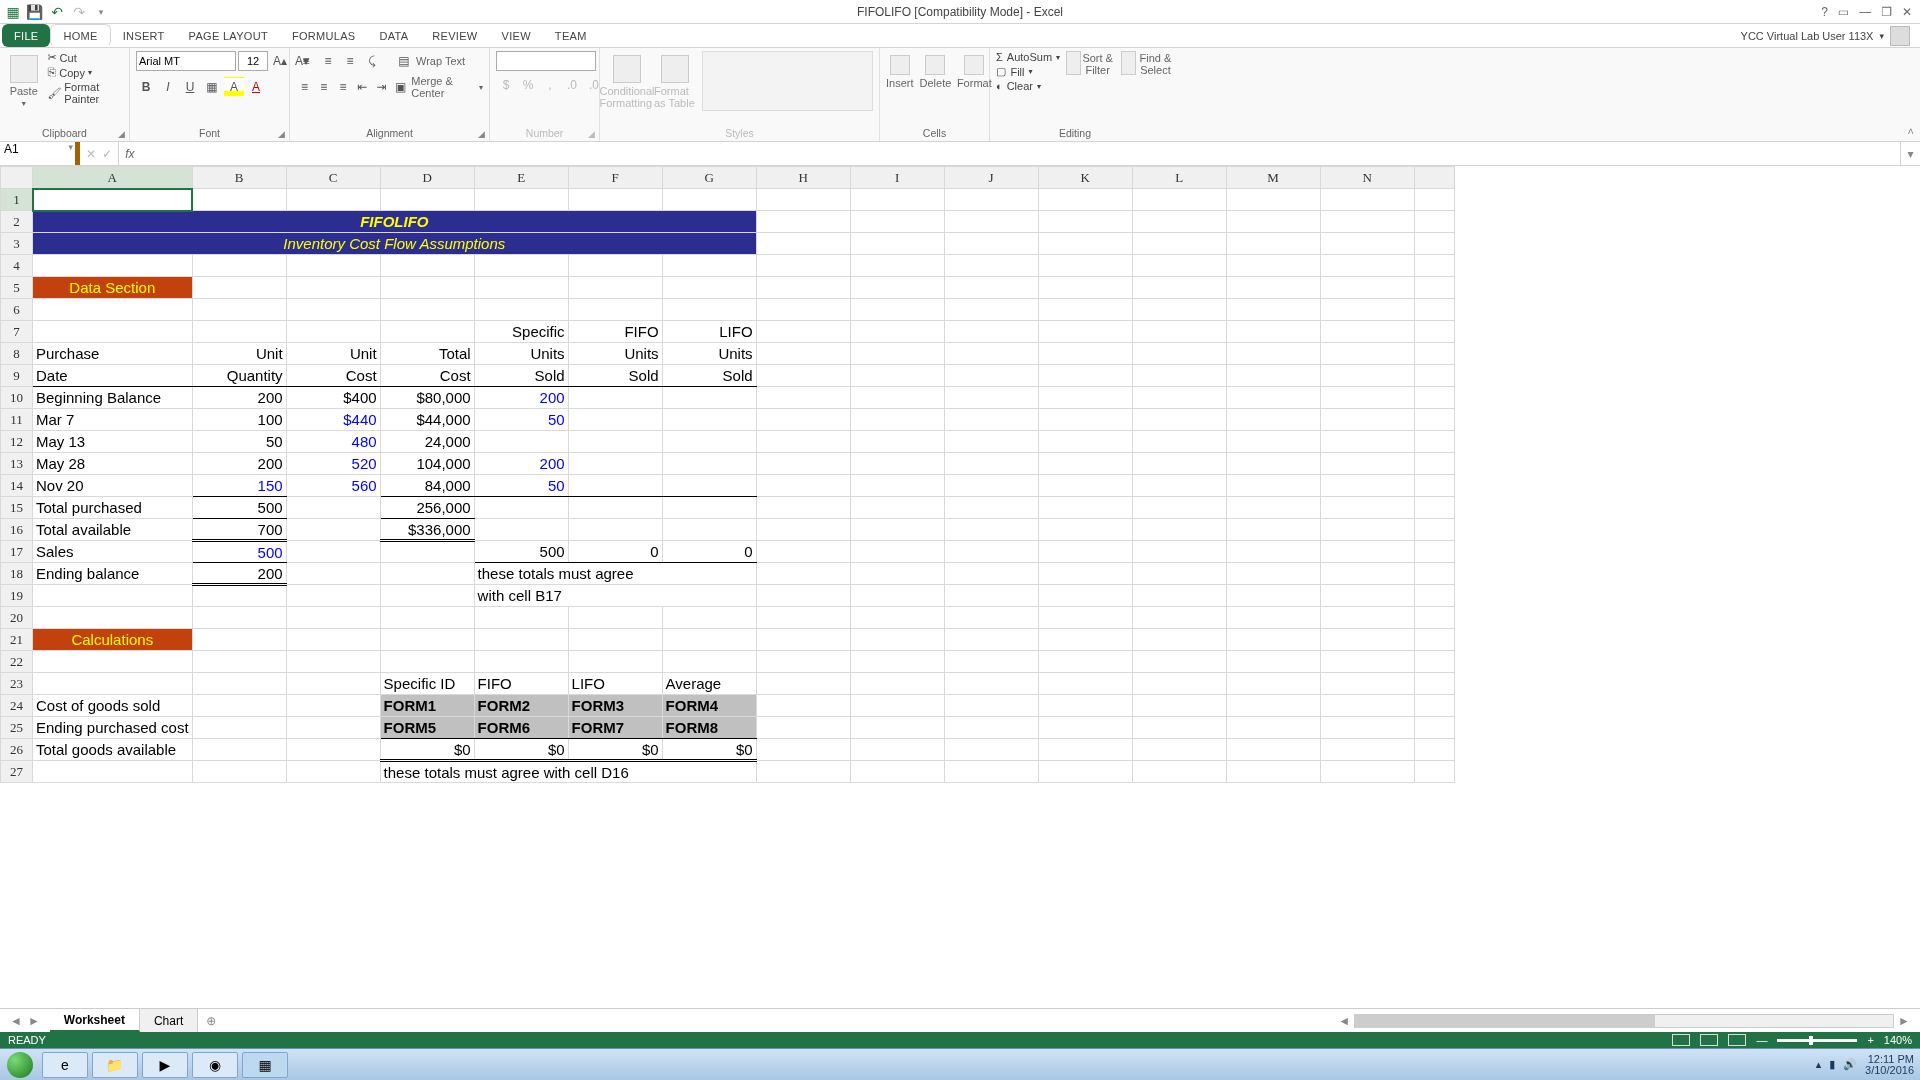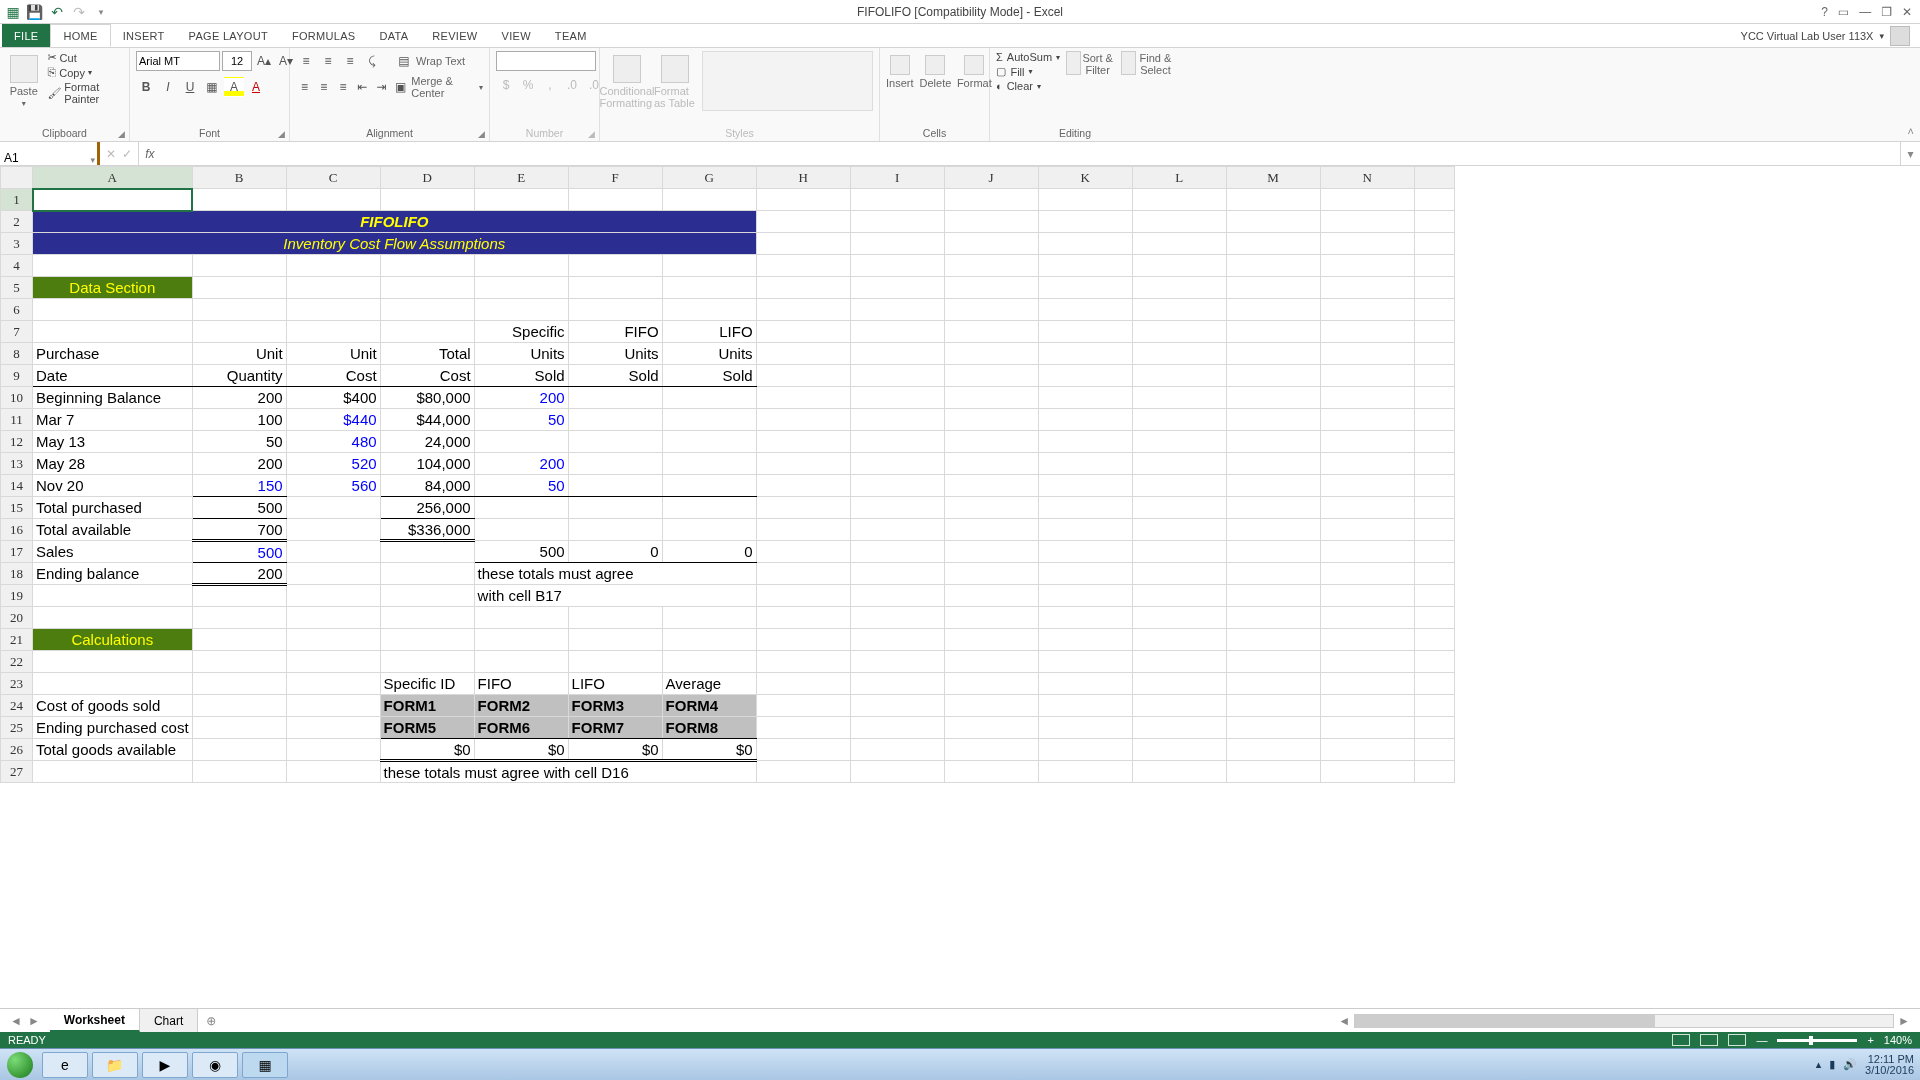--- a/index.html
+++ b/index.html
@@ -8,21 +8,21 @@
 
 .titlebar { height: 24px; background: #fff; display: flex; align-items: center; border-bottom: 1px solid #d4d4d4; position: relative; }
 .titlebar .qat { display: flex; align-items: center; gap: 4px; padding-left: 4px; }
 .titlebar .qat .icon { width: 18px; height: 18px; display: flex; align-items: center; justify-content: center; color: #217346; font-size: 14px; }
 .titlebar .title { position: absolute; left: 50%; transform: translateX(-50%); color: #444; font-size: 12px; }
 .titlebar .wincontrols { margin-left: auto; display: flex; align-items: center; gap: 10px; padding-right: 8px; color: #666; }
 .titlebar .wincontrols span { cursor: default; }
 
 
 .ribbon-tabs { height: 24px; background: #fff; display: flex; align-items: stretch; border-bottom: 1px solid #d4d4d4; padding-left: 2px; }
-.ribbon-tabs .tab { padding: 0 12px; font-size: 11px; color: #444; display: flex; align-items: center; text-transform: uppercase; letter-spacing: 0.3px; }
+.ribbon-tabs .tab { padding: 0 12px; font-size: 11px; color: #444; display: flex; align-items: center; text-transform: uppercase; letter-spacing: 0.3px; border-radius: 6px; }
 .ribbon-tabs .tab.file { background: #217346; color: #fff; }
 .ribbon-tabs .tab.active { border: 1px solid #d4d4d4; border-bottom: 1px solid #fff; background: #fff; }
 .ribbon-tabs .user { margin-left: auto; padding-right: 10px; display: flex; align-items: center; gap: 6px; color: #444; font-size: 11px; }
 .ribbon-tabs .user .avatar { width: 20px; height: 20px; background: #ddd; border: 1px solid #bbb; }
 
 
 .ribbon { height: 94px; background: #f9f9f9; border-bottom: 1px solid #d4d4d4; display: flex; position: relative; }
 .ribbon .group { border-right: 1px solid #e0e0e0; padding: 3px 6px 2px 6px; display: flex; flex-direction: column; }
 .ribbon .group .body { flex: 1; display: flex; align-items: flex-start; gap: 6px; color: #666; }
 .ribbon .group .label { text-align: center; font-size: 10.5px; color: #666; padding-top: 2px; position: relative; }
@@ -37,42 +37,42 @@
 .ribbon .iconbtn { width:20px; height:20px; border:1px solid transparent; display:inline-flex; align-items:center; justify-content:center; font-size:12px; color:#555; }
 .ribbon .disabled, .ribbon .disabled * { color:#bbb !important; }
 .ribbon .editing { display:flex; flex-direction:column; gap:2px; font-size:11px; color:#444;}
 .ribbon .editing .row { display:flex; align-items:center; gap:4px; white-space:nowrap;}
 .ribbon .sort-side { display:flex; align-items:center; font-size:11px; color:#666; text-align:center;}
 .ribbon .sort-side .ico { width:24px; height:24px; border:1px solid #ccc; background:#eee; margin-bottom:2px;}
 .ribbon .collapse { position:absolute; right:6px; bottom:4px; color:#888; font-size:11px;}
 
 
 .formulabar { height: 24px; border-bottom: 1px solid #d4d4d4; display: flex; align-items: stretch; background: #fff; }
-.formulabar .namebox { width: 100px; border-right: 3px solid #a16207; display: flex; align-items: flex-end; padding: 0 4px; font-size: 12px; position:relative;}
+.formulabar .namebox { width: 80px; border-right: 5px solid #a16207; display: flex; align-items: flex-start; padding: 0 4px; font-size: 12px; position:relative;}
 .formulabar .namebox .dd { position:absolute; right:2px; color:#888; font-size:9px;}
 .formulabar .fxbtns { display:flex; align-items:center; padding:0 6px; gap:6px; color:#bbb; border-right:1px solid #d4d4d4;}
 .formulabar .fxlabel { padding:0 6px; font-style:italic; color:#666; display:flex; align-items:center;}
 .formulabar .fxinput { flex:1; border:none; outline:none; font-size:12px; padding:0 4px;}
 .formulabar .expand { width:20px; display:flex; align-items:center; justify-content:center; color:#888; border-left:1px solid #d4d4d4;}
 
 
 .grid-wrap { position:absolute; top: 166px; left:0; right:0; bottom: 40px; overflow:hidden; background:#fff;}
 .grid { border-collapse: collapse; table-layout: fixed; }
 .grid th, .grid td { border: 1px solid #d9d9d9; height: 22px; font-size: 15px; font-family: Arial, sans-serif; padding: 0 3px; white-space: nowrap; overflow: visible; }
 .grid thead th { background: #f0f0f0; font-weight: normal; text-align: center; font-size: 13px; font-family: "Segoe UI"; color:#333; position:sticky; top:0;}
 .grid .rowhdr { background: #f0f0f0; text-align: center; width: 32px; font-size: 13px; font-family: "Segoe UI"; color:#333;}
 .grid .corner { background: #f0f0f0; width:32px;}
 .colA { width: 146px; } .colB,.colC,.colD,.colE,.colF,.colG,.colH,.colI,.colJ,.colK,.colL,.colM,.colN { width: 94px; }
 .grid td { text-align: left; }
 .r { text-align: right !important; }
 .c { text-align: right; margin-left: 32px; }
 .blue { color: #0000FF; }
 .bold { font-weight: bold; }
 .hdr-navy { background: #2b2d90; color: #FFFF00; font-weight: bold; font-style: italic; text-align: center !important; }
-.section-navy { background: #4d7c0f; color: #FFFF00; text-align: center !important; font-size:15px;}
+.section-navy { background: #c2410c; color: #FFFF00; text-align: center !important; font-size:15px;}
 .grey { background: #c0c0c0; }
 .bord-top { border-top: 1.5px solid #000 !important; }
 .bord-bot { border-bottom: 1.5px solid #000 !important; }
 .bord-dbl { border-bottom: 3px double #000 !important; }
 .selcell { outline: 2px solid #217346; outline-offset: -1px; }
 thead th.selcol { background:#d5e3d5; }
 .rowhdr.selrow { background:#d5e3d5; }
 
 
 .sheettabs { position:absolute; bottom: 16px; left:0; right:0; height: 24px; background:#fff; border-top:1px solid #ccc; display:flex; align-items:stretch;}
@@ -167,21 +167,21 @@
               <span>Format Painter</span>
             </div>
       </div>
     </div>
     <div class="label"><span>Clipboard</span><span class="launcher">◢</span></div>
   </div>
 
   <div class="group" style="width:160px">
     <div class="body fontbox">
       <div class="fontrow">
-        <input class="selbox" style="width: 84px; padding: 0px 2px;" value="Arial MT">
+        <input class="selbox" style="width: 100px; padding: 0px 2px;" value="Arial MT">
         <input class="selbox" style="width: 30px; text-align: center;" value="12">
         <span class="iconbtn">A▴</span>
         <span class="iconbtn">A▾</span>
       </div>
       <div class="fontrow">
         <span class="iconbtn">
               <b>B</b>
             </span>
         <span class="iconbtn">
               <i>I</i>

